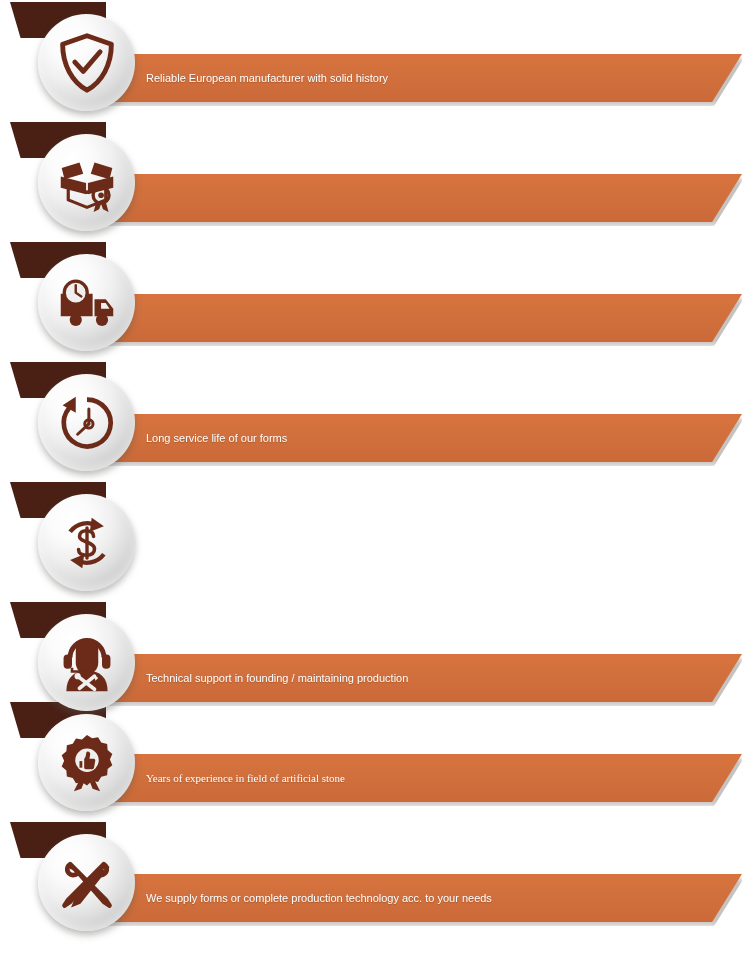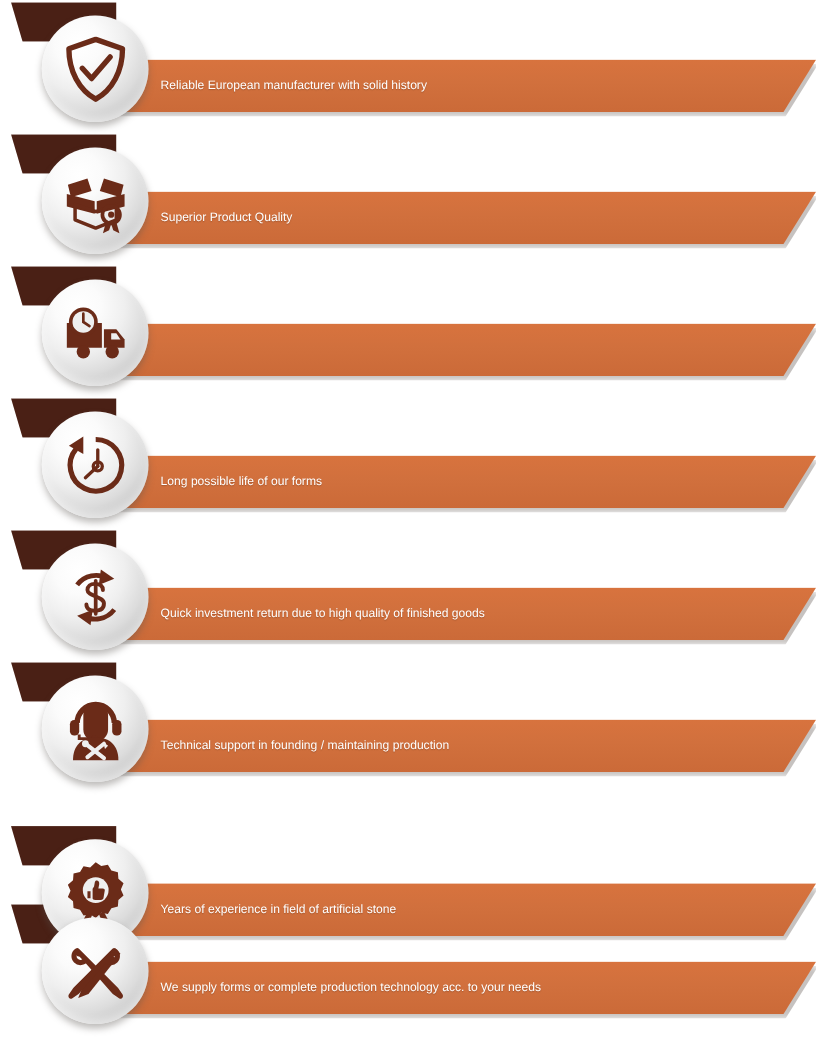--- a/index.html
+++ b/index.html
@@ -149,21 +149,20 @@
           </svg>
         </span>
       </div>
     </div>
     <div class="row" style="top: 120px;">
       <div class="badge"></div>
       <span class="badge-num">2</span>
       <div class="banner">
         <div class="banner-shadow"></div>
         <div class="banner-shape"></div>
-        <div class="banner-text">Superior Product Quality</div>
       </div>
       <div class="orb">
         <span class="icon-wrap">
           <svg viewBox="0 0 64 64">
             <path d="M5 16 L24 10 L28 22 L8 28 Z"></path>
             <path d="M59 16 L40 10 L36 22 L56 28 Z"></path>
             <path d="M4 25 L31 32 L31 44 L4 37 Z"></path>
             <path d="M60 25 L33 32 L33 44 L60 37 Z"></path>
             <path d="M12 35 L12 50 L32 58 L52 50 L52 35 L32 42 Z" fill="none" stroke="#6b2b18" stroke-width="3.4" stroke-linejoin="round"></path>
             <circle cx="47" cy="45" r="8.5" fill="none" stroke="#6b2b18" stroke-width="3.6"></circle>
@@ -195,42 +194,37 @@
           </svg>
         </span>
       </div>
     </div>
     <div class="row" style="top: 360px;">
       <div class="badge"></div>
       <span class="badge-num">4</span>
       <div class="banner">
         <div class="banner-shadow"></div>
         <div class="banner-shape"></div>
-        <div class="banner-text">Long possible life of our forms</div>
+        <div class="banner-text">Long service life of our forms</div>
       </div>
       <div class="orb">
         <span class="icon-wrap">
           <svg viewBox="0 0 64 64">
             <path d="M32 7 A25 25 0 1 1 13 16" fill="none" stroke="#6b2b18" stroke-width="5"></path>
             <path d="M20 4 L20 21 L6 13 Z"></path>
             <circle cx="34" cy="33" r="4.4" fill="none" stroke="#6b2b18" stroke-width="3.2"></circle>
             <path d="M34 33 L34 17" fill="none" stroke="#6b2b18" stroke-width="3.2" stroke-linecap="round"></path>
             <path d="M34 33 L22 44" fill="none" stroke="#6b2b18" stroke-width="3.2" stroke-linecap="round"></path>
           </svg>
         </span>
       </div>
     </div>
     <div class="row" style="top: 480px;">
       <div class="badge"></div>
       <span class="badge-num">5</span>
-      <div class="banner">
-        <div class="banner-shadow"></div>
-        <div class="banner-shape"></div>
-        <div class="banner-text">Quick investment return due to high quality of finished goods</div>
-      </div>
       <div class="orb">
         <span class="icon-wrap">
           <svg viewBox="0 0 64 64">
             <path d="M14 20 A23 23 0 0 1 44 14" fill="none" stroke="#6b2b18" stroke-width="4.6"></path>
             <path d="M37 5 L50 14 L35 20 Z"></path>
             <path d="M50 44 A23 23 0 0 1 20 50" fill="none" stroke="#6b2b18" stroke-width="4.6"></path>
             <path d="M27 59 L14 50 L29 44 Z"></path>
             <path d="M32 16 L32 48" fill="none" stroke="#6b2b18" stroke-width="3.6" stroke-linecap="round"></path>
             <path d="M39 25 C39 20 35 19 31 19 C27 19 24 21 24 25 C24 31 40 31 40 38 C40 43 36 45 31 45 C26 45 23 43 23 39" fill="none" stroke="#6b2b18" stroke-width="3.8" stroke-linecap="round"></path>
           </svg>
@@ -256,21 +250,21 @@
             <circle cx="31" cy="41" r="3.2"></circle>
             <path d="M32 40 C46 40 54 48 54 62 L10 62 C10 48 18 40 32 40 Z"></path>
             <path d="M22 46 L40 60" fill="none" stroke="#efefef" stroke-width="4" stroke-linecap="round"></path>
             <path d="M40 46 L24 59" fill="none" stroke="#efefef" stroke-width="4" stroke-linecap="round"></path>
             <circle cx="22" cy="46" r="3.3" fill="#efefef"></circle>
             <path d="M39 44 L44 48 L41 51 Z" fill="#efefef"></path>
           </svg>
         </span>
       </div>
     </div>
-    <div class="row" style="top: 749px;">
+    <div class="row" style="top: 700px; font-family: Liberation Serif, serif;">
       <div class="badge"></div>
       <span class="badge-num">7</span>
       <div class="banner">
         <div class="banner-shadow"></div>
         <div class="banner-shape"></div>
         <div class="banner-text">Years of experience in field of artificial stone</div>
       </div>
       <div class="orb">
         <span class="icon-wrap">
           <svg viewBox="0 0 64 64">

